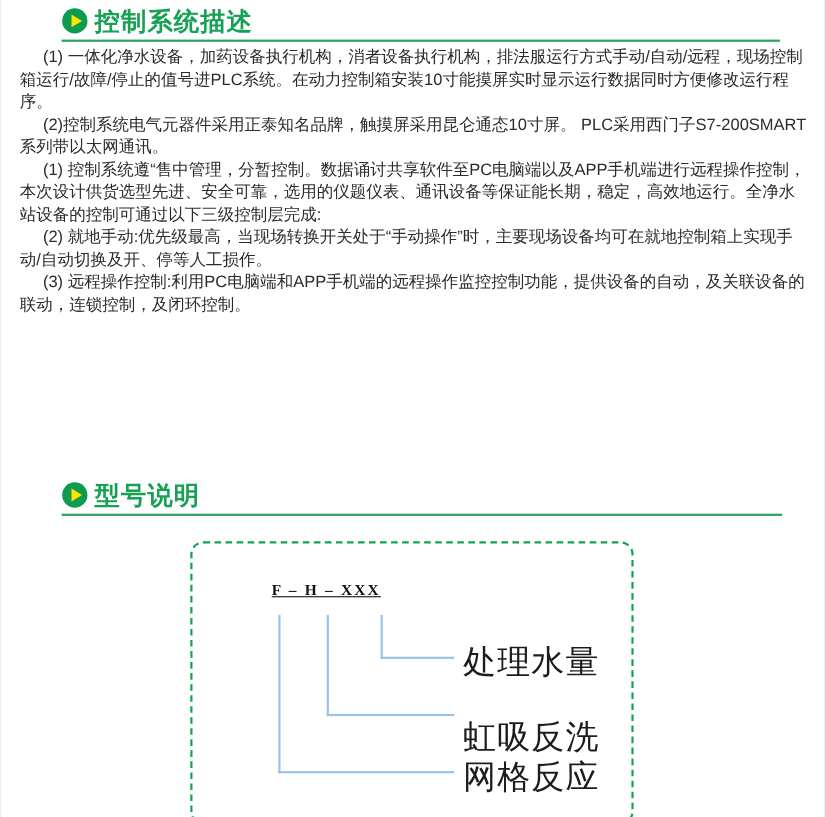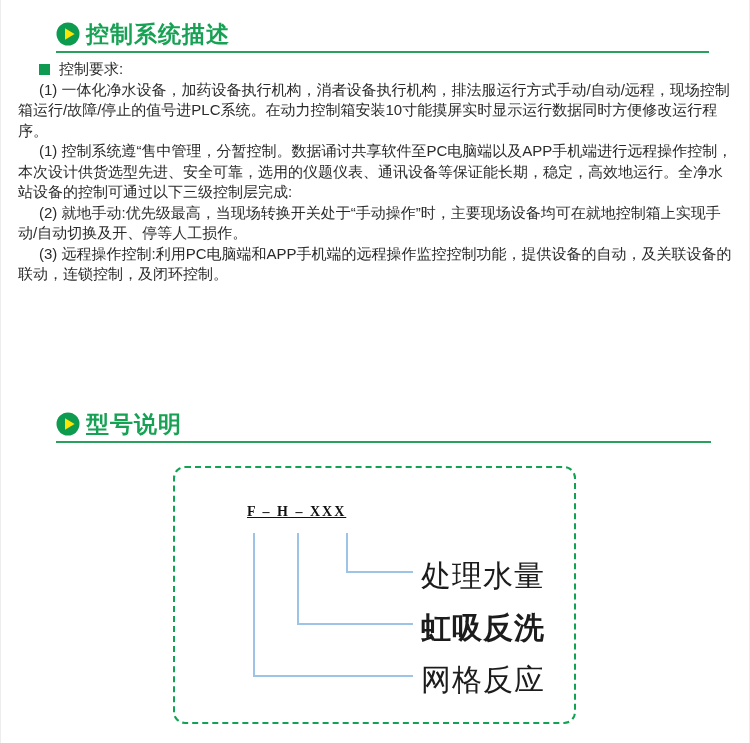--- a/index.html
+++ b/index.html
@@ -8,21 +8,21 @@
     width:750px;height:743px;
     margin:0 auto;
     background:#fff;
     border-left:1px solid #ededed;
     border-right:1px solid #ededed;
     box-sizing:border-box;
     font-family:"Liberation Sans","DejaVu Sans",sans-serif;
     overflow:hidden;
   }
   
-  .section-header{padding-top:20px;}
+  .section-header{padding-top:5px;}
   .hdr-row{display:flex;align-items:center;margin-left:55px;height:28px;}
   .hdr-icon{width:24px;height:24px;margin-right:6px;flex:0 0 auto;}
   .hdr-title{
     font-size:23px;font-weight:bold;color:#17a154;
     letter-spacing:1px;line-height:28px;
   }
   .hdr-rule{
     margin:3px 40px 0 55px;
     border-bottom:2px solid #2aa05f;
     height:0;
@@ -62,21 +62,21 @@
   }
   .conn-f{left:252px;top:90px;width:160px;height:144px;}
   .conn-h{left:296px;top:90px;width:116px;height:92px;}
   .conn-x{left:345px;top:90px;width:67px;height:40px;}
   .diag-label{
     position:absolute;left:420px;
     font-size:30px;color:#1c1c1c;letter-spacing:1px;
     font-family:"Liberation Sans","DejaVu Sans",sans-serif;
   }
   .lbl-1{top:113px;}
-  .lbl-2{top:165px;font-weight:bold;}
+  .lbl-2{top:181px;}
   .lbl-3{top:217px;}
 </style>
 </head>
 <body>
 
 <div class="page">
 
   <div class="section-header">
     <div class="hdr-row">
       <span class="hdr-icon">
@@ -85,34 +85,31 @@
           <polygon points="9,6.2 18.6,12 9,17.8" fill="#ffe400"></polygon>
         </svg>
       </span>
       <span class="hdr-title">控制系统描述</span>
     </div>
     <div class="hdr-rule"></div>
   </div>
 
   <div class="content">
 
-    <div class="bullet-line">
-      <span class="sq"></span>
-      <span>控制要求:</span>
-    </div>
     <p>(1) 一体化净水设备，加药设备执行机构，消者设备执行机构，排法服运行方式手动/自动/远程，现场控制箱运行/故障/停止的值号进PLC系统。在动力控制箱安装10寸能摸屏实时显示运行数据同时方便修改运行程序。</p>
+    <p>(2)控制系统电气元器件采用正泰知名品牌，触摸屏采用昆仑通态10寸屏。 PLC采用西门子S7-200SMART系列带以太网通讯。</p>
 
     <p>(1) 控制系统遵“售中管理，分暂控制。数据诵讨共享软件至PC电脑端以及APP手机端进行远程操作控制，本次设计供货选型先进、安全可靠，选用的仪题仪表、通讯设备等保证能长期，稳定，高效地运行。全净水站设备的控制可通过以下三级控制层完成:</p>
     <p>(2) 就地手动:优先级最高，当现场转换开关处于“手动操作”时，主要现场设备均可在就地控制箱上实现手动/自动切换及开、停等人工损作。</p>
     <p>(3) 远程操作控制:利用PC电脑端和APP手机端的远程操作监控控制功能，提供设备的自动，及关联设备的联动，连锁控制，及闭环控制。</p>
 
   </div>
 
   <div class="sec2">
-    <div class="section-header" style="padding-top:2px;">
+    <div class="section-header" style="padding-top:2px;margin-top:26px;">
       <div class="hdr-row">
         <span class="hdr-icon">
           <svg width="24" height="24" viewBox="0 0 24 24">
             <circle cx="12" cy="12" r="11.5" fill="#0d9b4f"></circle>
             <polygon points="9,6.2 18.6,12 9,17.8" fill="#ffe400"></polygon>
           </svg>
         </span>
         <span class="hdr-title">型号说明</span>
       </div>
       <div class="hdr-rule"></div>

